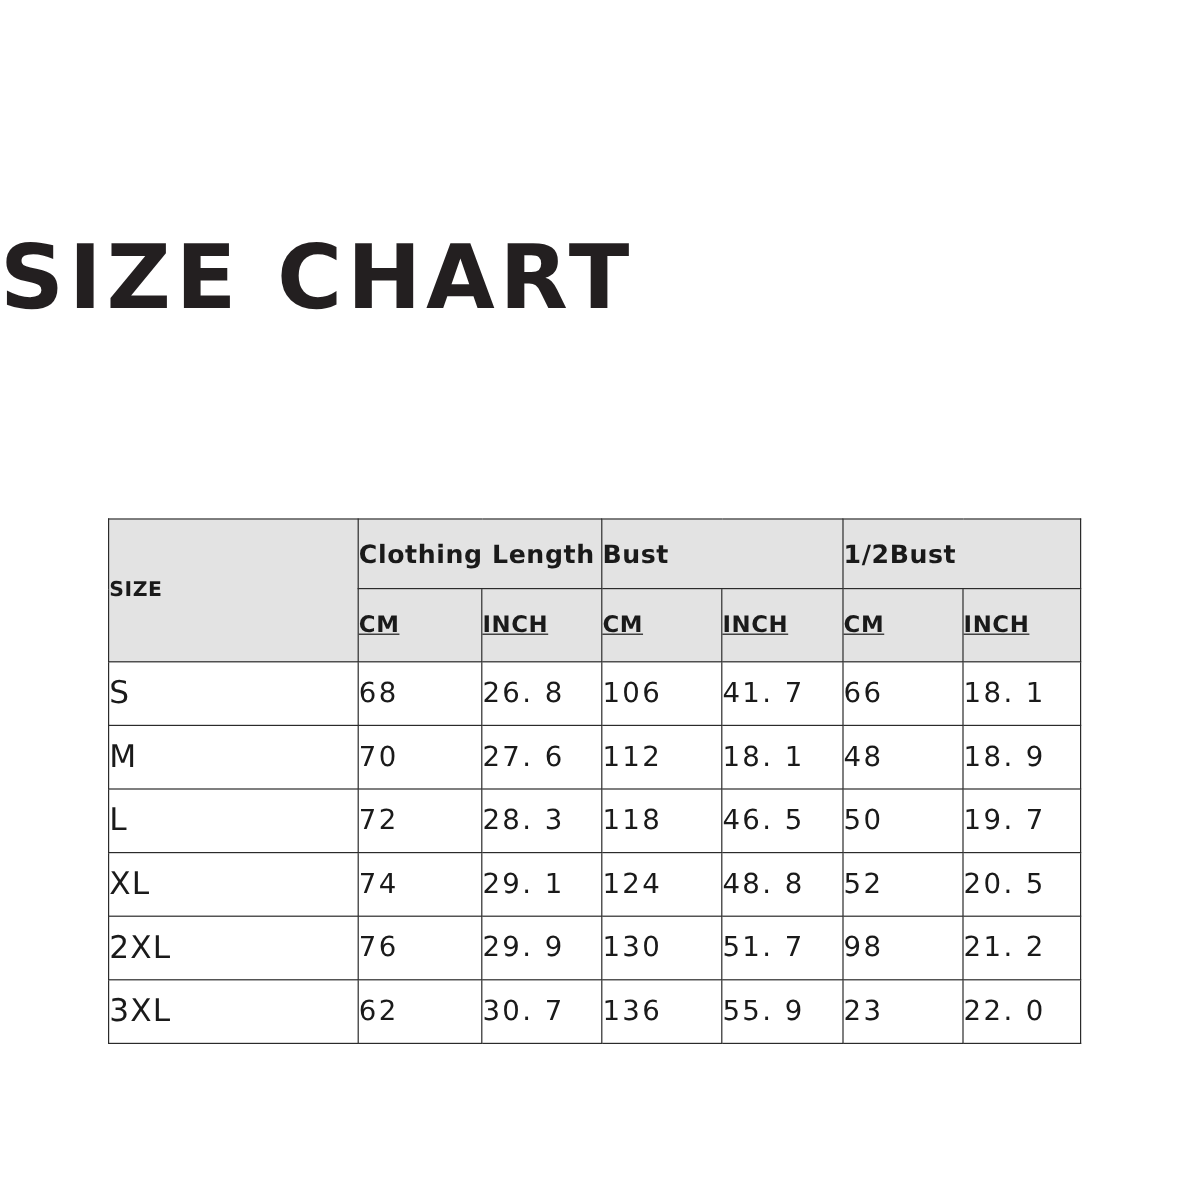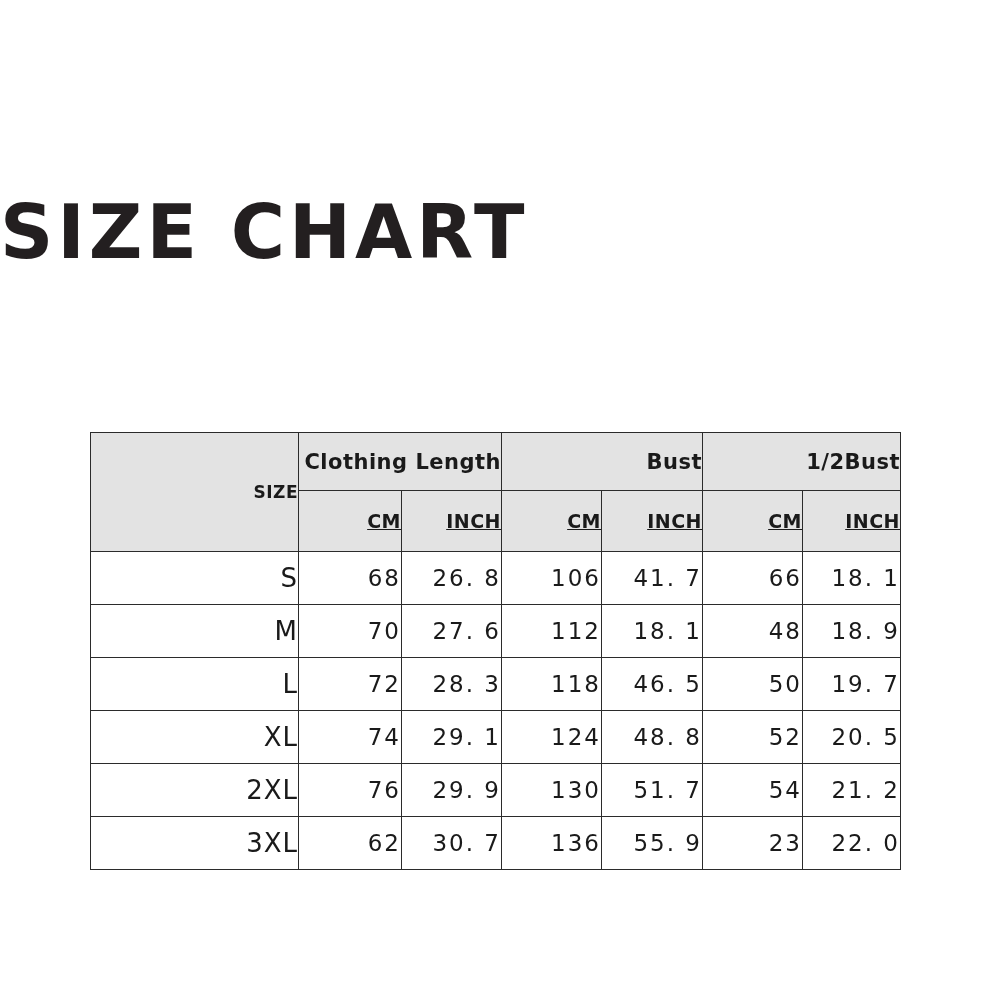--- a/index.html
+++ b/index.html
@@ -40,21 +40,21 @@
 
   table.size-chart {
     border-collapse: collapse;
     width: 810px;
     table-layout: fixed;
   }
 
   table.size-chart th,
   table.size-chart td {
     border: 1px solid #2b2b2b;
-    text-align: right;
+    text-align: left;
     vertical-align: middle;
     padding: 0;
   }
 
   
   table.size-chart thead th {
     background: #e3e3e3;
     font-weight: 700;
     font-family: "DejaVu Sans", sans-serif;
     letter-spacing: 0.5px;
@@ -171,21 +171,21 @@
         <td class="num-cell">48. 8</td>
         <td class="num-cell">52</td>
         <td class="num-cell">20. 5</td>
       </tr>
       <tr>
         <td class="size-cell">2XL</td>
         <td class="num-cell">76</td>
         <td class="num-cell">29. 9</td>
         <td class="num-cell">130</td>
         <td class="num-cell">51. 7</td>
-        <td class="num-cell">54</td>
+        <td class="num-cell">98</td>
         <td class="num-cell">21. 2</td>
       </tr>
       <tr>
         <td class="size-cell">3XL</td>
         <td class="num-cell">62</td>
         <td class="num-cell">30. 7</td>
         <td class="num-cell">136</td>
         <td class="num-cell">55. 9</td>
         <td class="num-cell">23</td>
         <td class="num-cell">22. 0</td>

